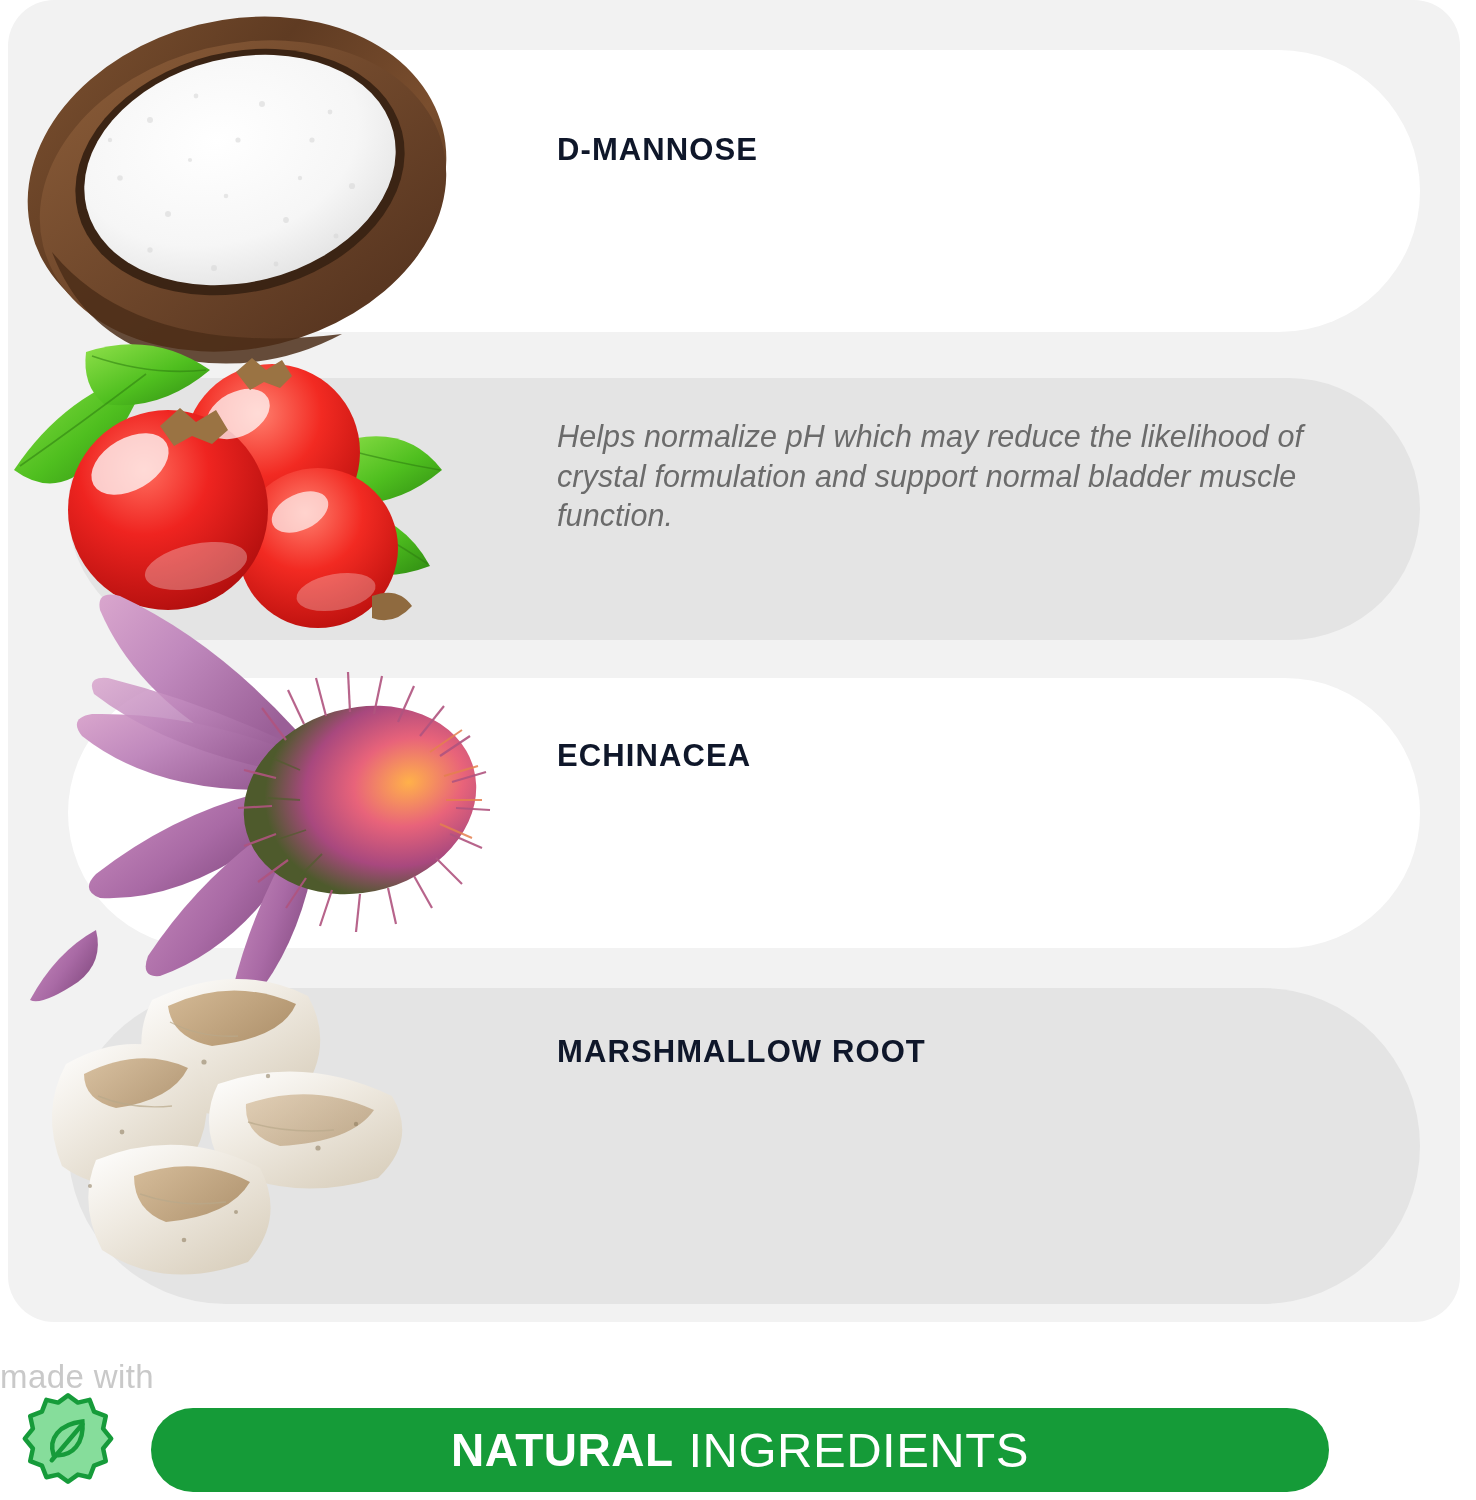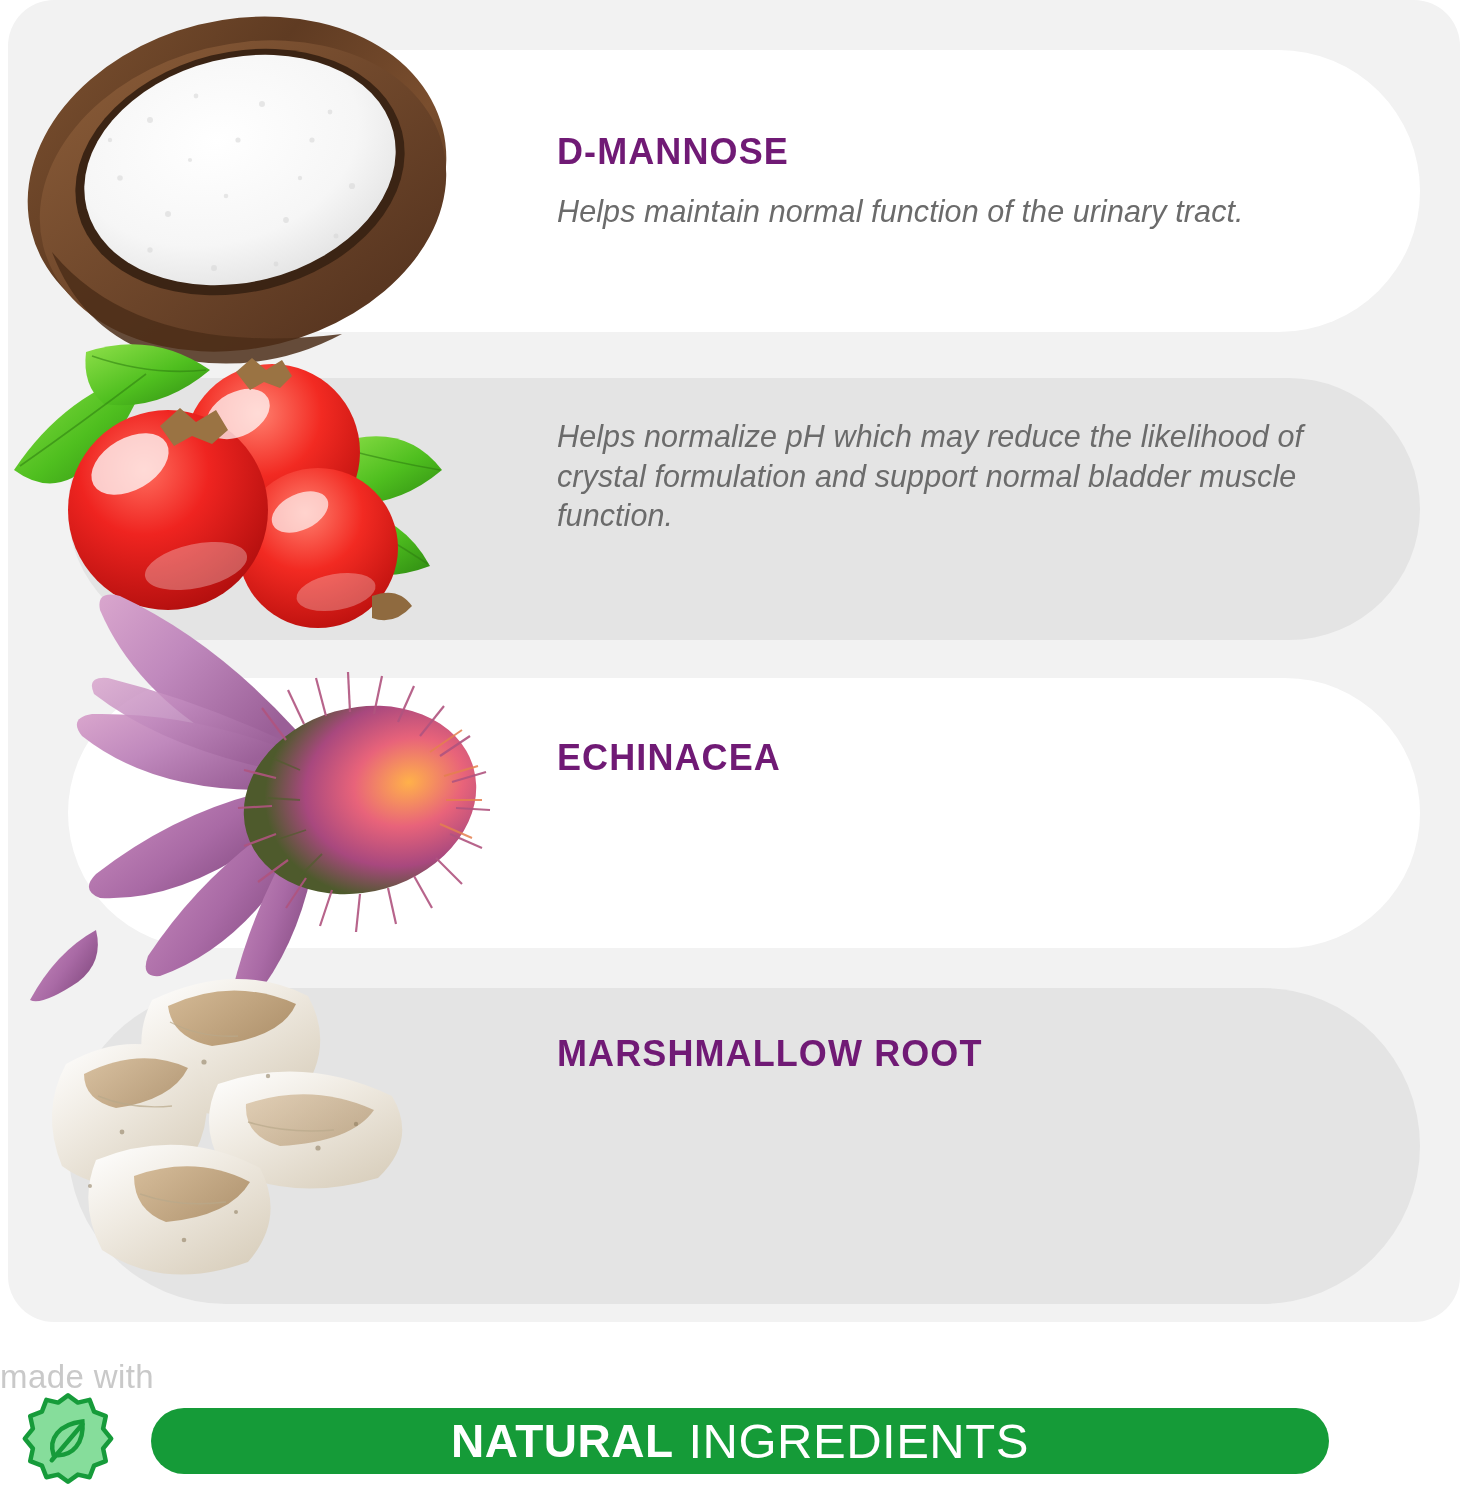--- a/index.html
+++ b/index.html
@@ -20,22 +20,22 @@
     position:absolute;left:68px;width:1352px;border-radius:999px;
     box-sizing:border-box;
   }
   .card.white{background:#ffffff;}
   .card.grey{background:#e4e4e4;}
 
   .card-body{
     position:absolute;left:489px;right:90px;
   }
   .card-title{
-    font-size:36px;font-weight:bold;letter-spacing:1.1px;
-    color:#701a75;line-height:1.0;margin:0 0 22px 0;
+    font-size:31px;font-weight:bold;letter-spacing:1.1px;
+    color:#0f172a;line-height:1.0;margin:0 0 22px 0;
     font-stretch:condensed;
   }
   .card-desc{
     font-size:30.5px;font-style:italic;font-weight:300;
     color:#6b6b6b;line-height:1.30;margin:0;letter-spacing:.1px;
   }
 
   
   #card-1{top:50px;height:282px;}
   #card-1 .card-body{top:84px;}
@@ -50,21 +50,21 @@
   #art{position:absolute;left:0;top:0;width:500px;height:1300px;pointer-events:none;}
   #art svg{position:absolute;left:0;top:0;}
 
   
   #footer{position:absolute;left:0;top:1330px;width:1476px;height:170px;background:#ffffff;}
   #made-with{
     position:absolute;left:0;top:28px;width:1426px;text-align:left;
     font-size:33px;color:#c9c9c9;font-weight:400;letter-spacing:.4px;
   }
   #green-bar{
-    position:absolute;left:151px;top:78px;width:1178px;height:66px;
+    position:absolute;left:151px;top:78px;width:1178px;height:84px;
     background:#159b38;border-radius:999px;
     display:flex;align-items:center;justify-content:center;
   }
   #green-bar .nat{
     color:#ffffff;font-size:46px;font-weight:900;letter-spacing:.5px;
     font-stretch:condensed;
   }
   #green-bar .ing{
     color:#ffffff;font-size:49px;font-weight:300;letter-spacing:.5px;
     margin-left:15px;
@@ -72,21 +72,20 @@
   #leaf-badge{position:absolute;left:14px;top:60px;width:108px;height:108px;}
 </style>
 </head>
 <body>
 
 <div id="panel"></div>
 
 <div class="card white" id="card-1">
   <div class="card-body">
     <div class="card-title">D-MANNOSE</div>
-    <div class="card-desc">Helps maintain normal function of the urinary tract.</div>
   </div>
 </div>
 
 <div class="card grey" id="card-2">
   <div class="card-body">
     <div class="card-desc">Helps normalize pH which may reduce the likelihood of crystal formulation and support normal bladder muscle function.</div>
   </div>
 </div>
 
 <div class="card white" id="card-3">

